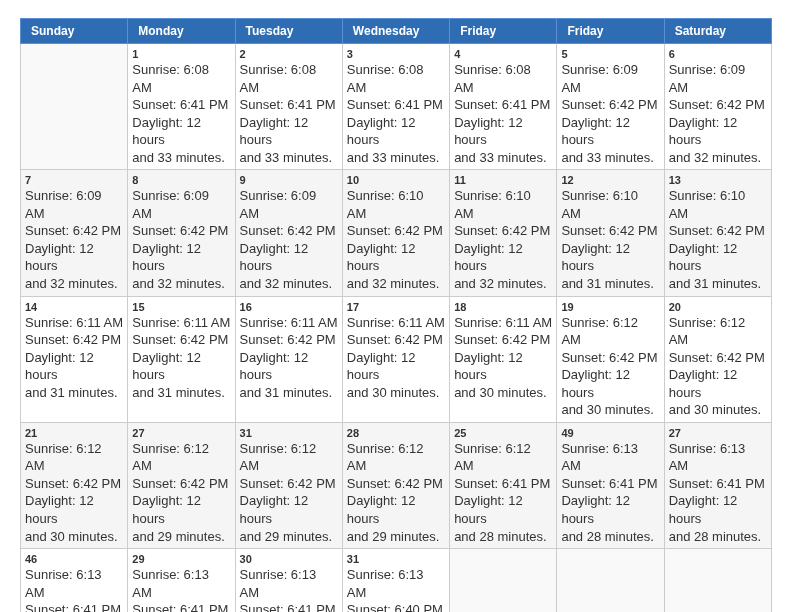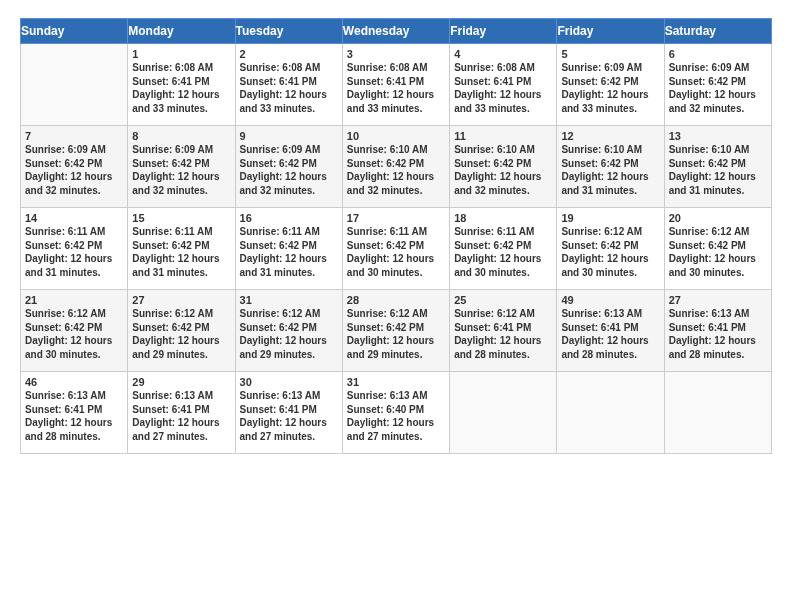--- a/index.html
+++ b/index.html
@@ -42,21 +42,21 @@
     table {
       width: 100%;
       border-collapse: collapse;
       table-layout: fixed;
     }
     thead tr th {
       background-color: #2e6db4;
       color: #fff;
       font-size: 12px;
       font-weight: bold;
-      padding: 5px 0;
+      padding: 5px 10px;
       text-align: left;
       border: 1px solid #5a8fd4;
     }
     tbody tr td {
       vertical-align: top;
       font-size: 9.5px;
       color: #333;
       padding: 4px 4px 3px 4px;
       border: 1px solid #ccc;
       height: 82px;
@@ -66,22 +66,21 @@
       background: #f5f5f5;
     }
     .day-num {
       font-weight: bold;
       font-size: 11px;
       display: block;
       margin-bottom: 1px;
     }
     .cell-text {
       line-height: 1.35;
-      font-size: 10px;
-      font-weight: bold;
+      font-size: 13px;
     }
     .empty-cell {
       background: #f9f9f9 !important;
     }
   </style>
 </head>
 <body>
 
 <div class="page">
 

